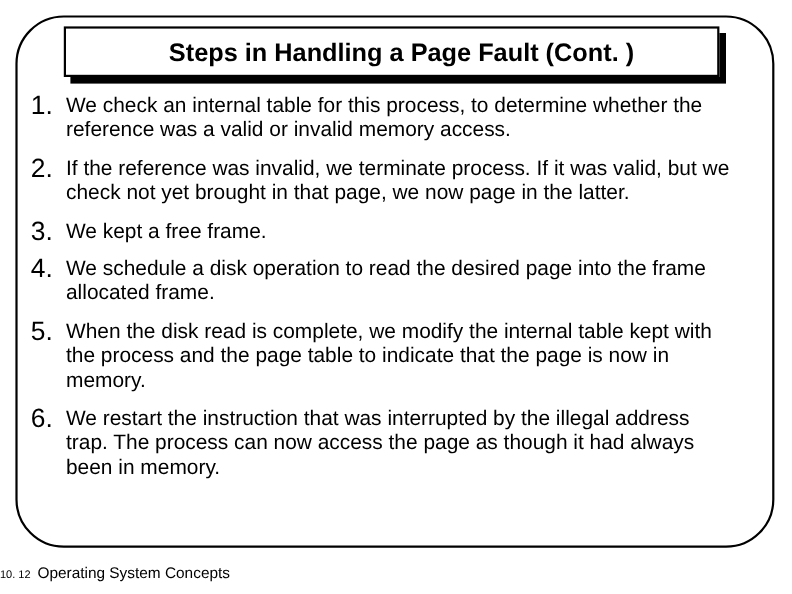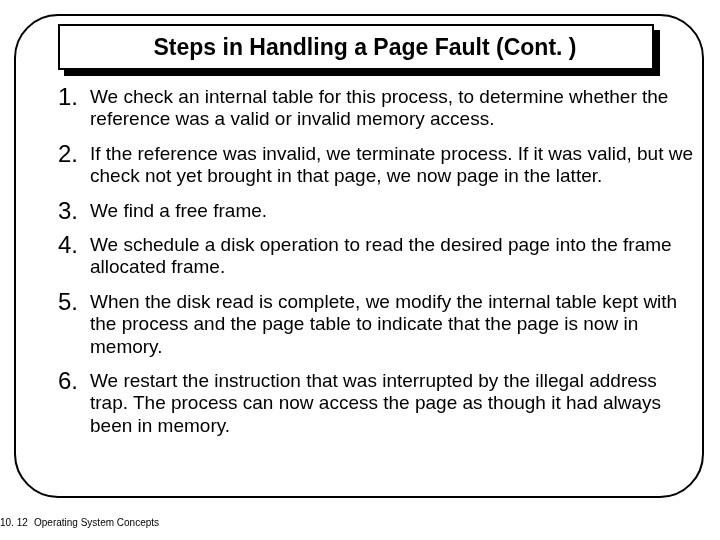--- a/index.html
+++ b/index.html
@@ -45,21 +45,21 @@
   }
   .title-text {
     font-size: 23px;
     font-weight: bold;
     text-align: center;
     white-space: nowrap;
     margin-left: 18px;
   }
   .body {
     position: absolute;
-    left: 58px;
+    left: 28px;
     top: 86px;
     width: 640px;
   }
   ol.steps {
     margin: 0;
     padding: 0;
     list-style: none;
     counter-reset: step;
   }
   ol.steps > li {
@@ -74,21 +74,21 @@
     content: counter(step) ".";
     position: absolute;
     left: 0;
     top: -3px;
     font-size: 24px;
   }
   .footer-left {
     position: absolute;
     left: 34px;
     bottom: 12px;
-    font-size: 10px;
+    font-size: 14px;
   }
   .footer-center {
     position: absolute;
     left: 0;
     width: 720px;
     bottom: 12px;
     text-align: left;
     font-size: 10px;
   }
 </style>
@@ -99,21 +99,21 @@
 
 <div class="title-box-shadow"></div>
 <div class="title-box">
   <div class="title-text">Steps in Handling a Page Fault (Cont. )</div>
 </div>
 
 <div class="body">
   <ol class="steps">
     <li>We check an internal table for this process, to determine whether the reference was a valid or invalid memory access.</li>
     <li>If the reference was invalid, we terminate process. If it was valid, but we check not yet brought in that page, we now page in the latter.</li>
-    <li>We find a free frame.</li>
+    <li>We kept a free frame.</li>
     <li>We schedule a disk operation to read the desired page into the frame allocated frame.</li>
     <li>When the disk read is complete, we modify the internal table kept with the process and the page table to indicate that the page is now in memory.</li>
     <li>We restart the instruction that was interrupted by the illegal address trap. The process can now access the page as though it had always been in memory.</li>
   </ol>
 </div>
 
 <div class="footer-left">Operating System Concepts</div>
 <div class="footer-center">10. 12</div>
 
 </body></html>

